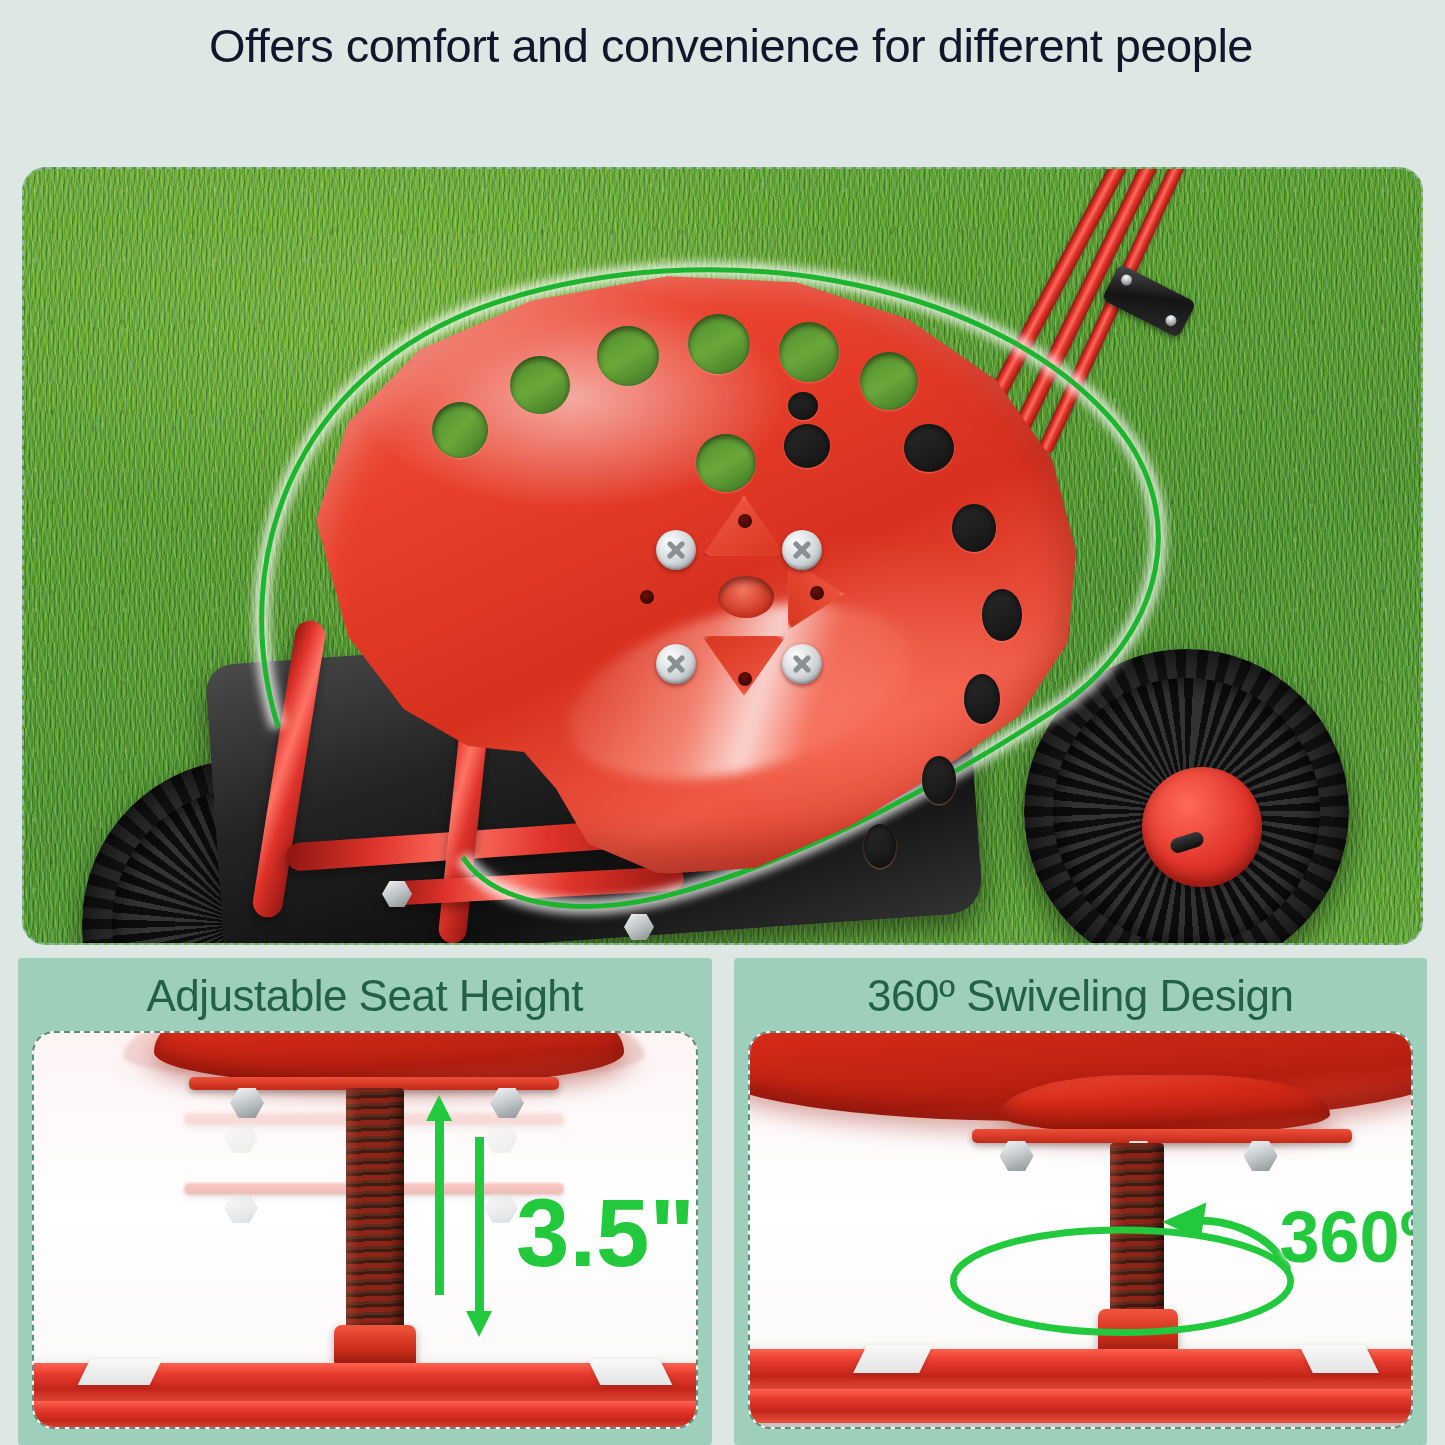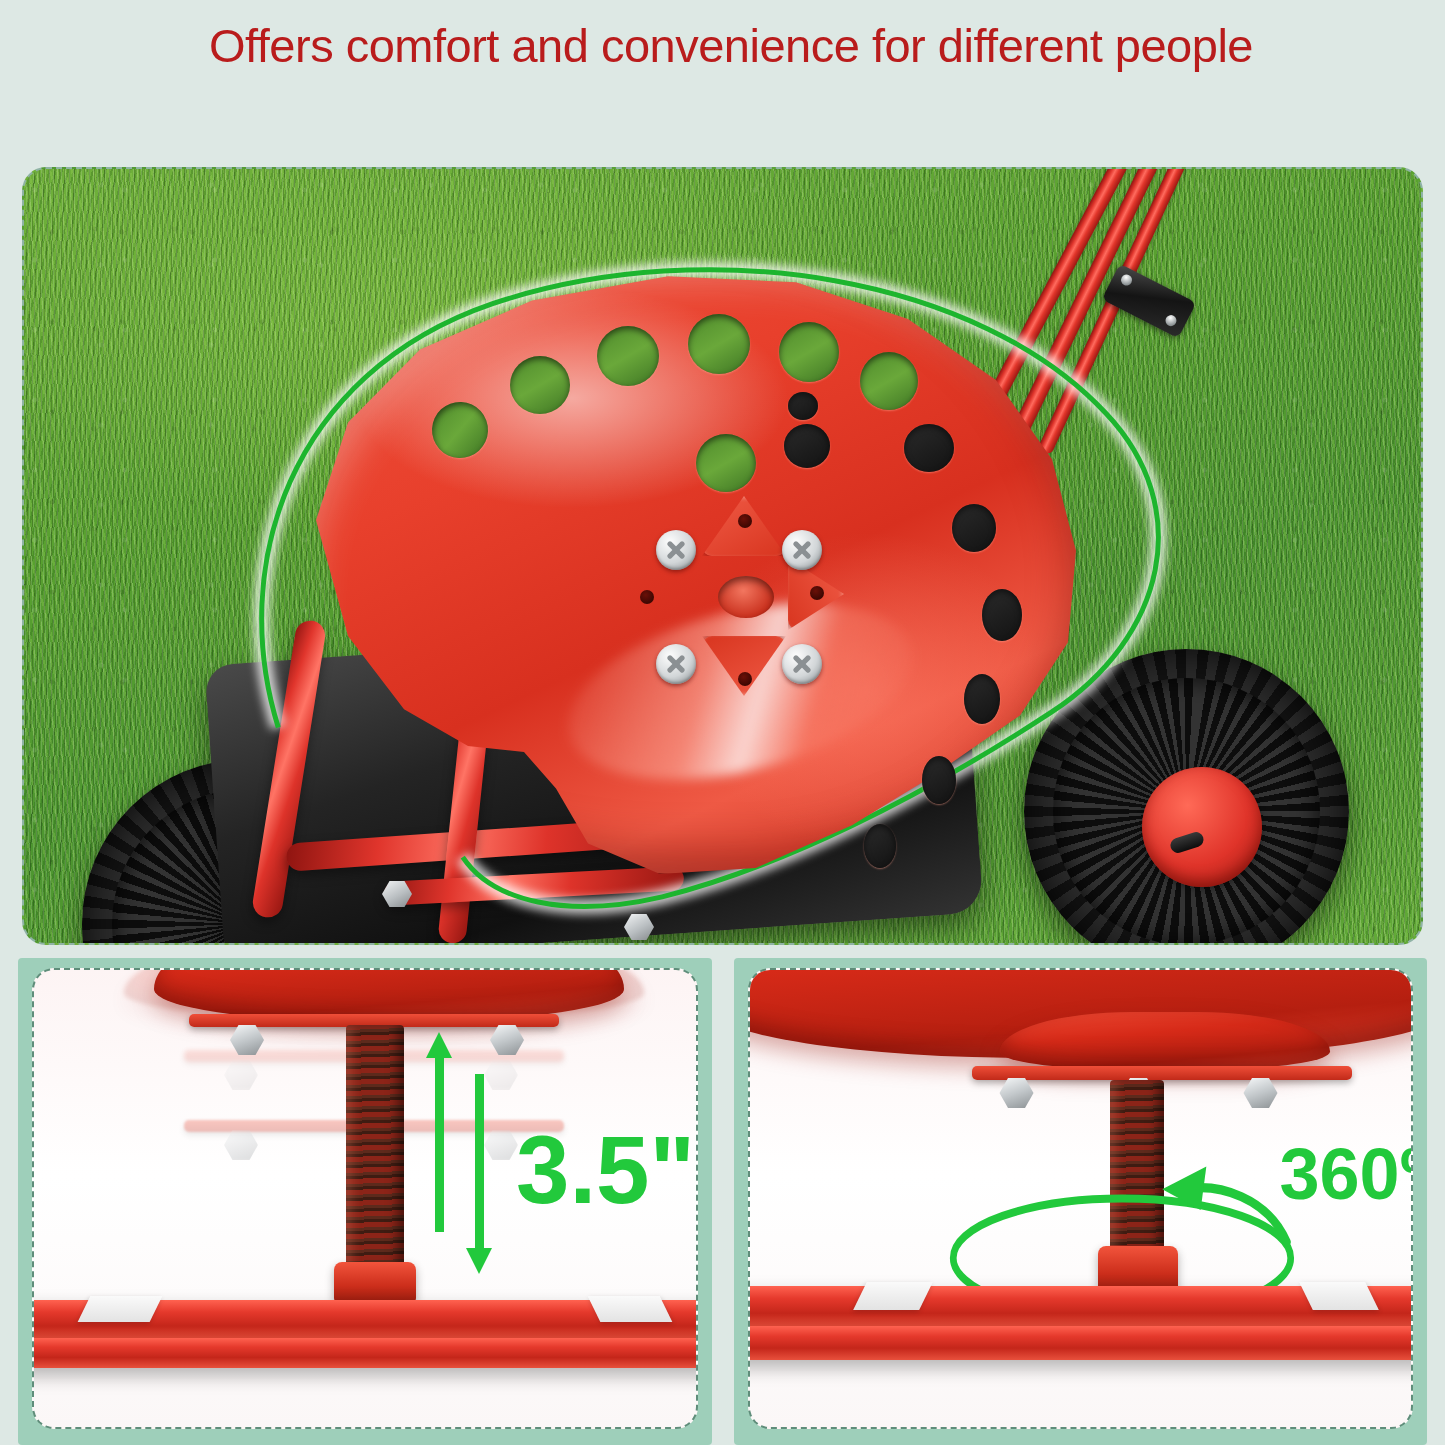--- a/index.html
+++ b/index.html
@@ -11,21 +11,21 @@
     position:relative;
   }
 
   
   .header { width:100%; padding-top:14px; text-align:center; }
   .title {
     font-size:62px; font-weight:bold; color:#17783f;
     letter-spacing:-0.5px; line-height:1.05;
   }
   .subtitle {
-    font-size:47px; font-weight:normal; color:#b91c1c;
+    font-size:47px; font-weight:normal; color:#0f172a;
     letter-spacing:-0.5px; margin-top:6px; line-height:1.1;padding-left:17px;
   }
 
   
   .hero {
     position:absolute; left:22px; top:167px; width:1401px; height:778px;
     border-radius:24px; overflow:hidden;
     border:2px dashed #8fb3a5;
     background:
       radial-gradient(ellipse 50% 40% at 30% 20%, rgba(140,200,70,.55), transparent 70%),
@@ -330,20 +330,21 @@
       <div class="screw" style="left:160px; top:26px;"></div>
       <div class="screw" style="left:34px; top:140px;"></div>
       <div class="screw" style="left:160px; top:140px;"></div>
     </div>
   </div>
 </div>
 
 <div class="cards">
 
   <div class="card">
+    <div class="card-title">Adjustable Seat Height</div>
     <div class="card-img">
 
       <div class="seat-under ghost2" style="left:90px; top:-40px; width:520px; height:90px;"></div>
       <div class="mount-plate ghost2" style="left:150px; top:80px; width:380px; height:12px;"></div>
       <div class="nut ghost2" style="left:190px; top:90px;"></div>
       <div class="nut ghost2" style="left:320px; top:90px;"></div>
       <div class="nut ghost2" style="left:450px; top:90px;"></div>
       <div class="mount-plate ghost" style="left:150px; top:150px; width:380px; height:12px;"></div>
       <div class="nut ghost" style="left:190px; top:160px;"></div>
       <div class="nut ghost" style="left:320px; top:160px;"></div>
@@ -369,20 +370,21 @@
       </div>
       <div class="arrow-down" style="left:432px; top:104px; height:200px;">
         <div class="shaft" style="top:0; bottom:24px;"></div>
         <div class="head"></div>
       </div>
       <div class="ann-text" style="left:482px; top:152px; font-size:96px;">3.5"</div>
     </div>
   </div>
 
   <div class="card">
+    <div class="card-title">360º Swiveling Design</div>
     <div class="card-img">
 
       <div class="seat-under" style="left:-40px; top:-92px; width:740px; height:180px; border-radius:46% 46% 44% 44% / 72% 72% 28% 28%;"></div>
       <div class="seat-under" style="left:250px; top:42px; width:330px; height:56px; border-radius:40% 40% 30% 30% / 70% 70% 30% 30%;"></div>
       <div class="mount-plate" style="left:222px; top:96px; width:380px; height:14px;"></div>
       <div class="nut" style="left:250px; top:108px;"></div>
       <div class="nut" style="left:372px; top:108px;"></div>
       <div class="nut" style="left:494px; top:108px;"></div>
 
       <div class="threaded" style="left:360px; top:110px; width:54px; height:176px;"></div>

